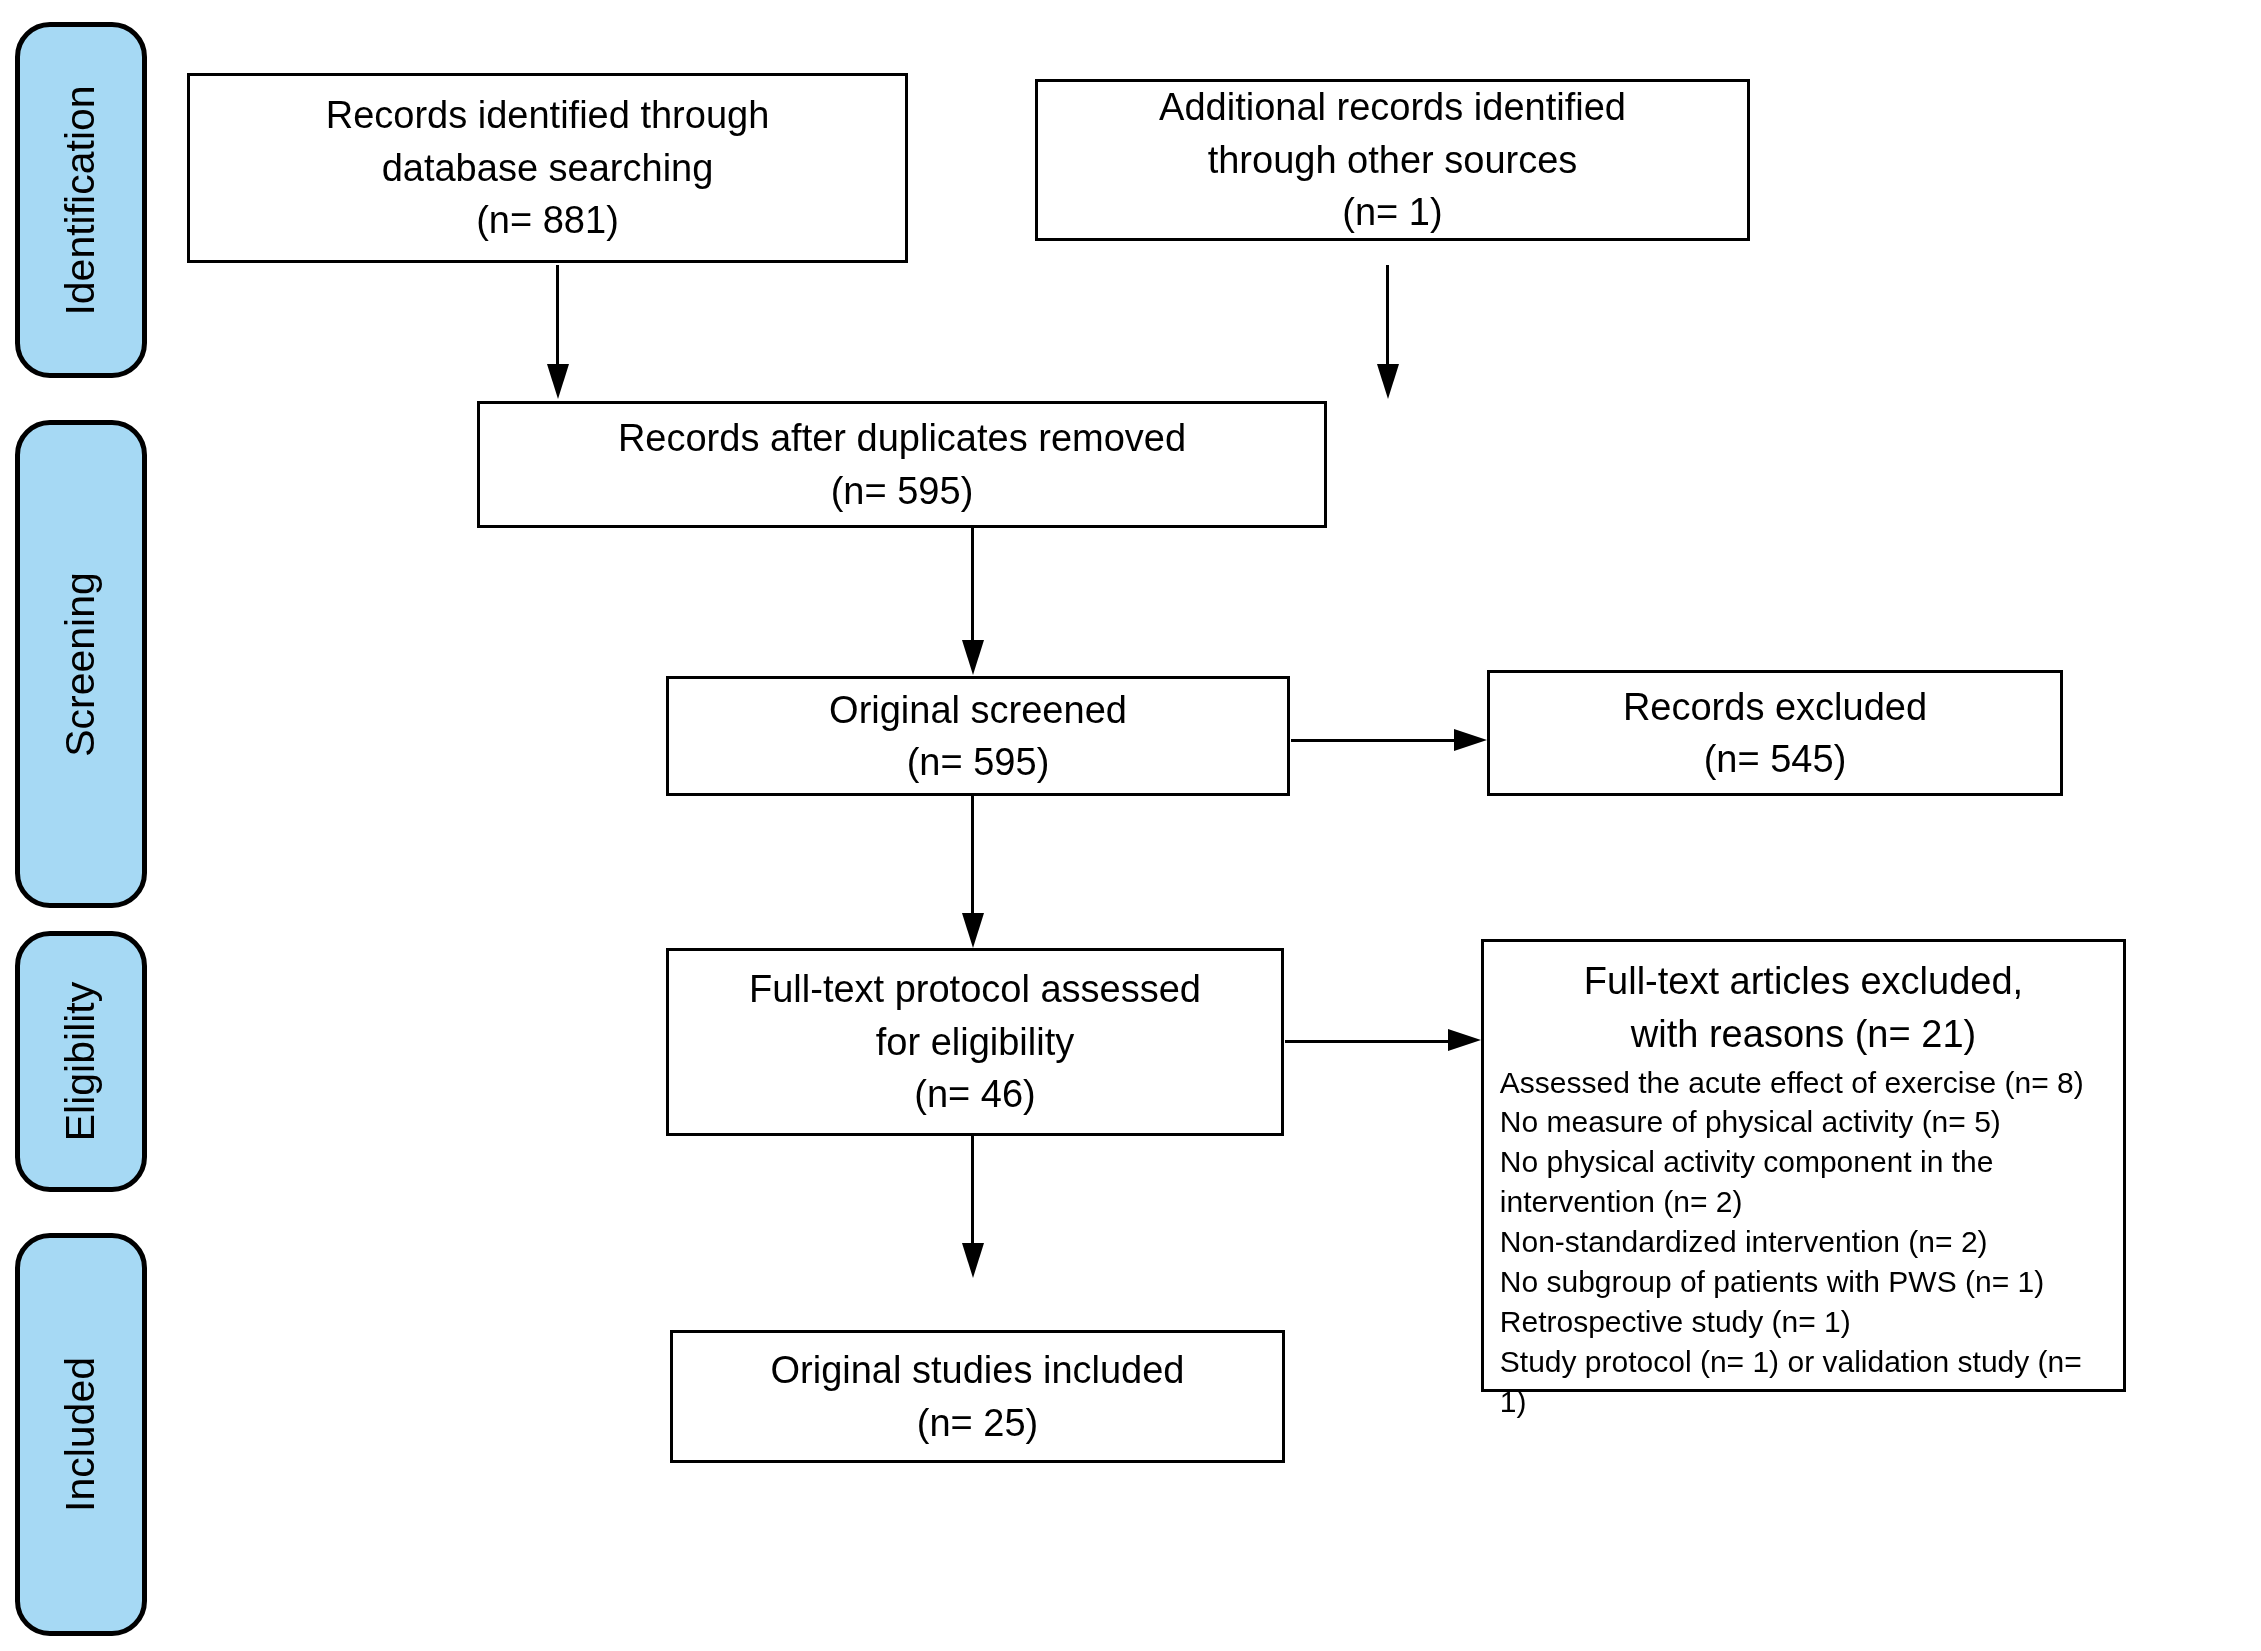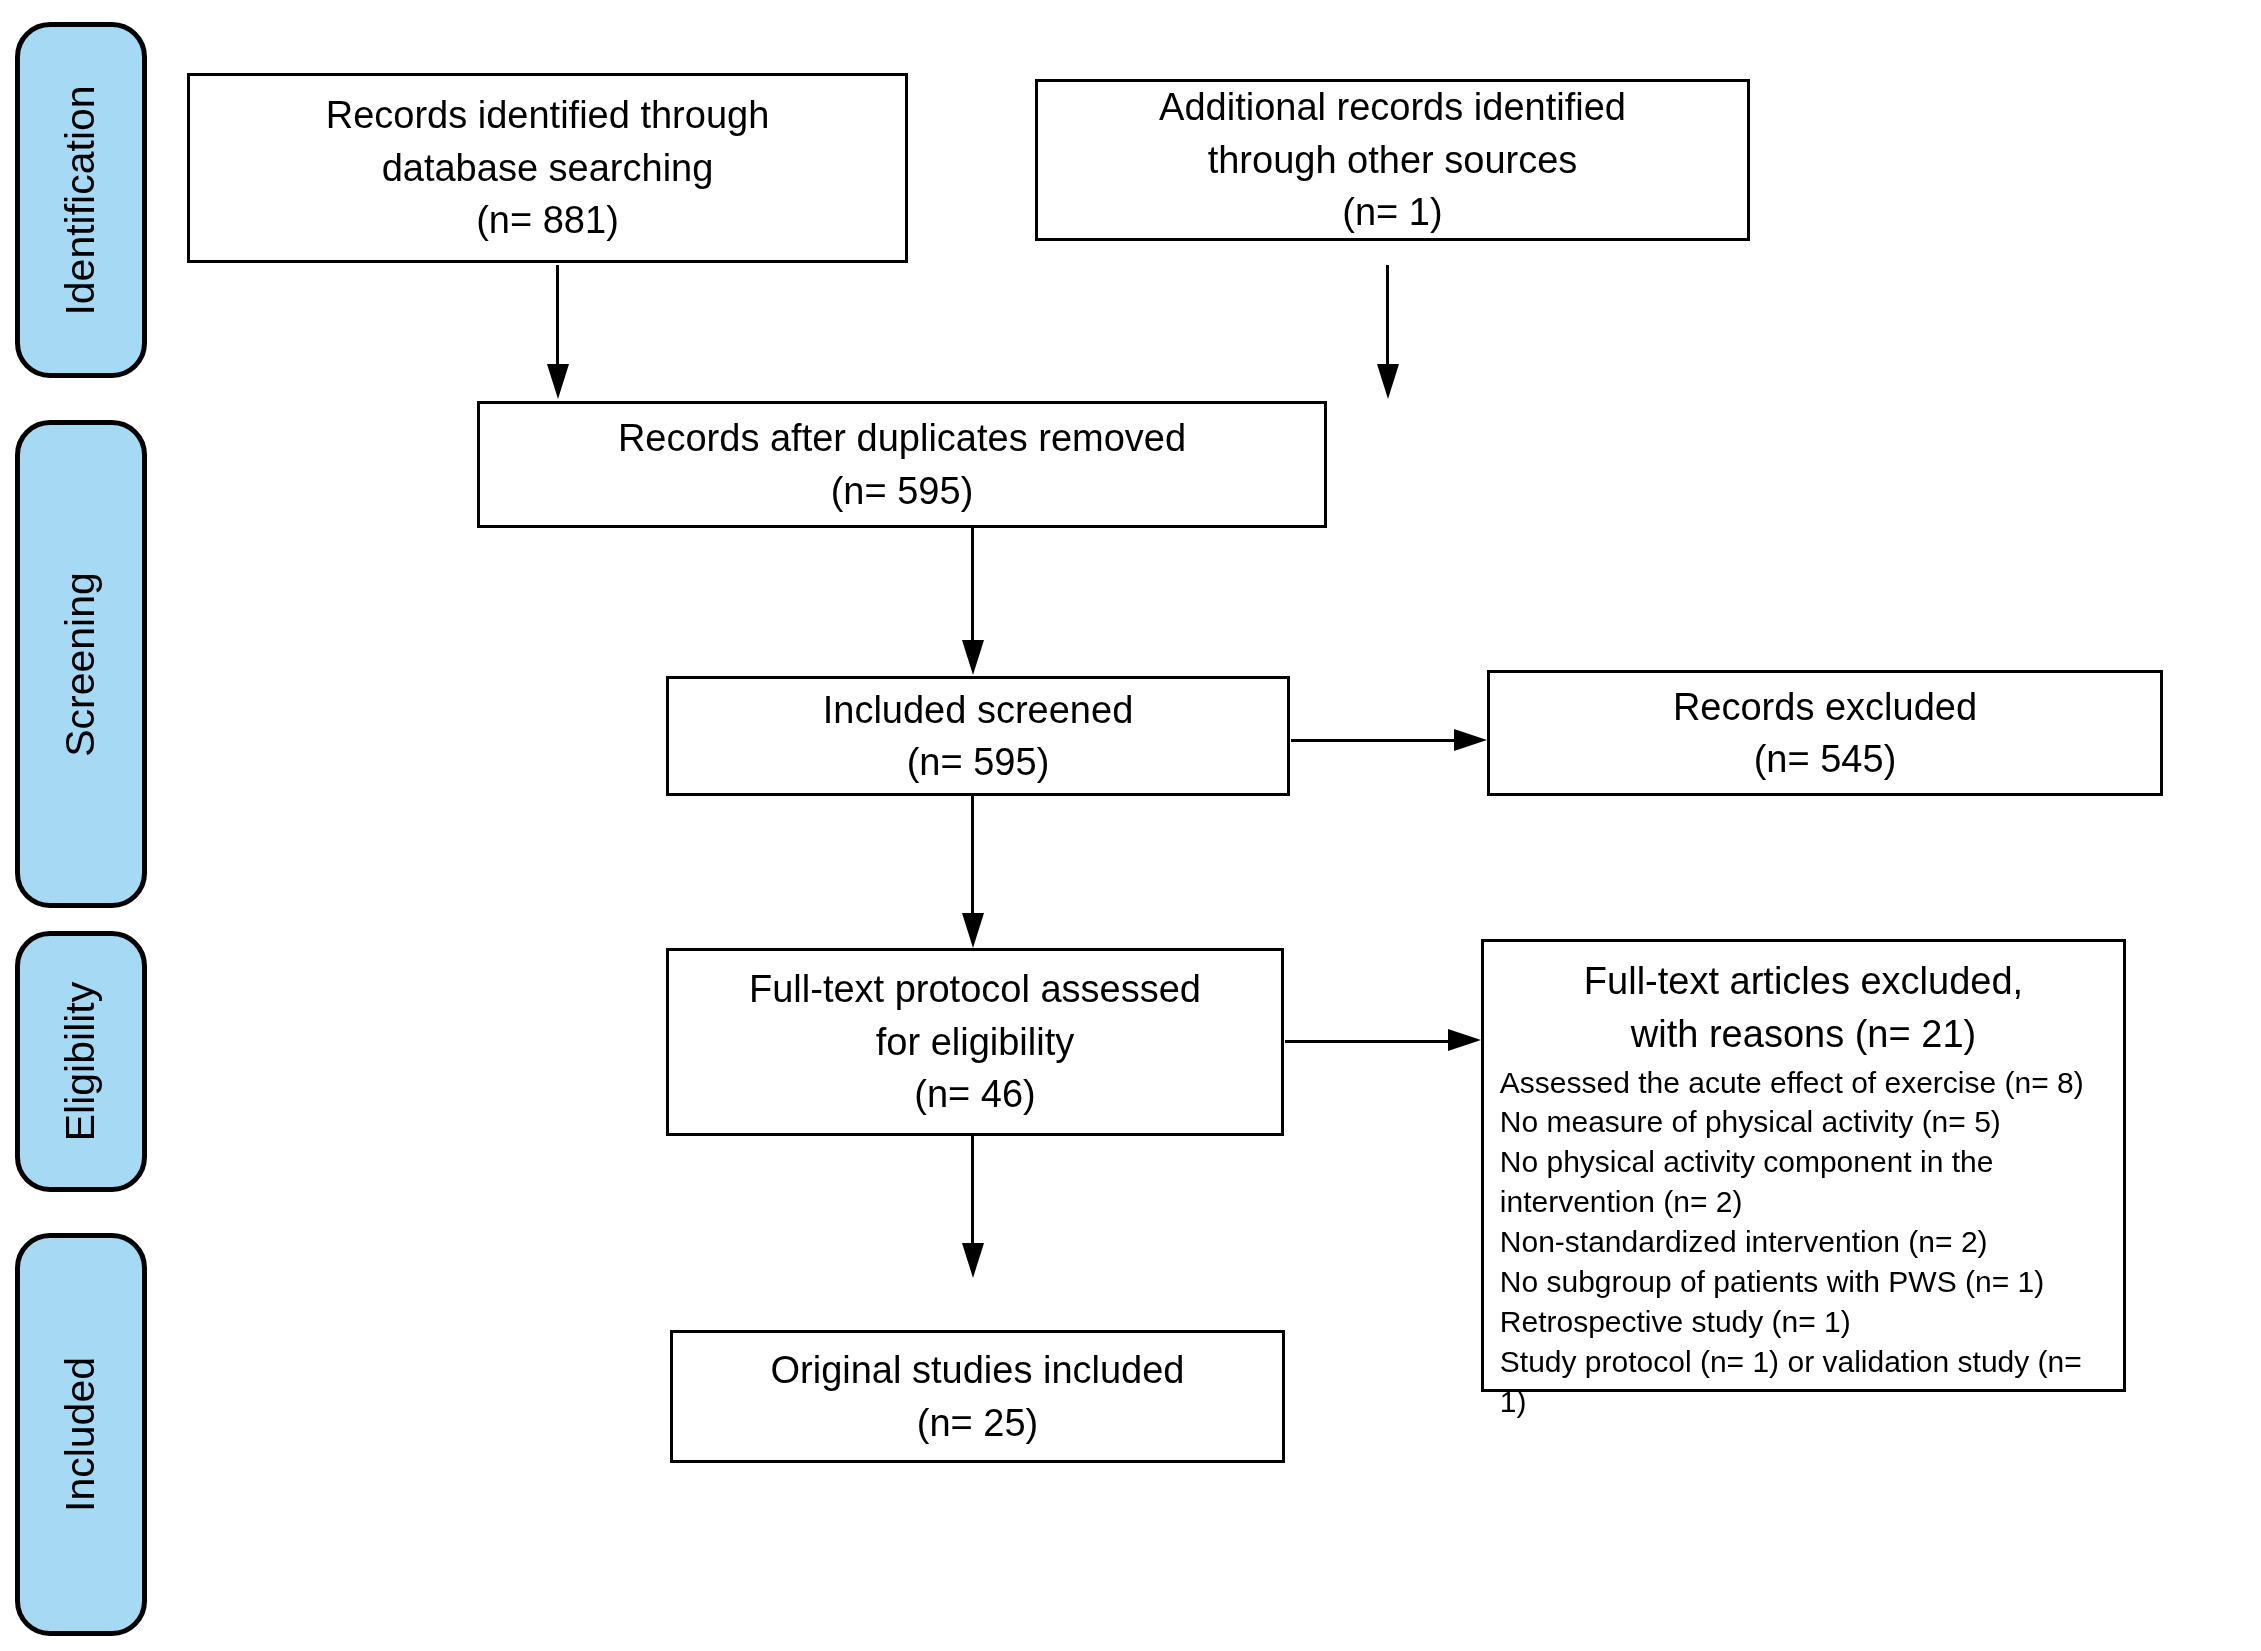--- a/index.html
+++ b/index.html
@@ -107,25 +107,25 @@
     <div class="line">through other sources</div>
     <div class="line">(n= 1)</div>
   </div>
 
   <div class="box" style="left:477px; top:401px; width:850px; height:127px;">
     <div class="line">Records after duplicates removed</div>
     <div class="line">(n= 595)</div>
   </div>
 
   <div class="box" style="left:666px; top:676px; width:624px; height:120px;">
-    <div class="line">Included screened</div>
+    <div class="line">Original screened</div>
     <div class="line">(n= 595)</div>
   </div>
 
-  <div class="box" style="left:1487px; top:670px; width:676px; height:126px;">
+  <div class="box" style="left:1487px; top:670px; width:576px; height:126px;">
     <div class="line">Records excluded</div>
     <div class="line">(n= 545)</div>
   </div>
 
   <div class="box" style="left:666px; top:948px; width:618px; height:188px;">
     <div class="line">Full-text protocol assessed</div>
     <div class="line">for eligibility</div>
     <div class="line">(n= 46)</div>
   </div>
 

